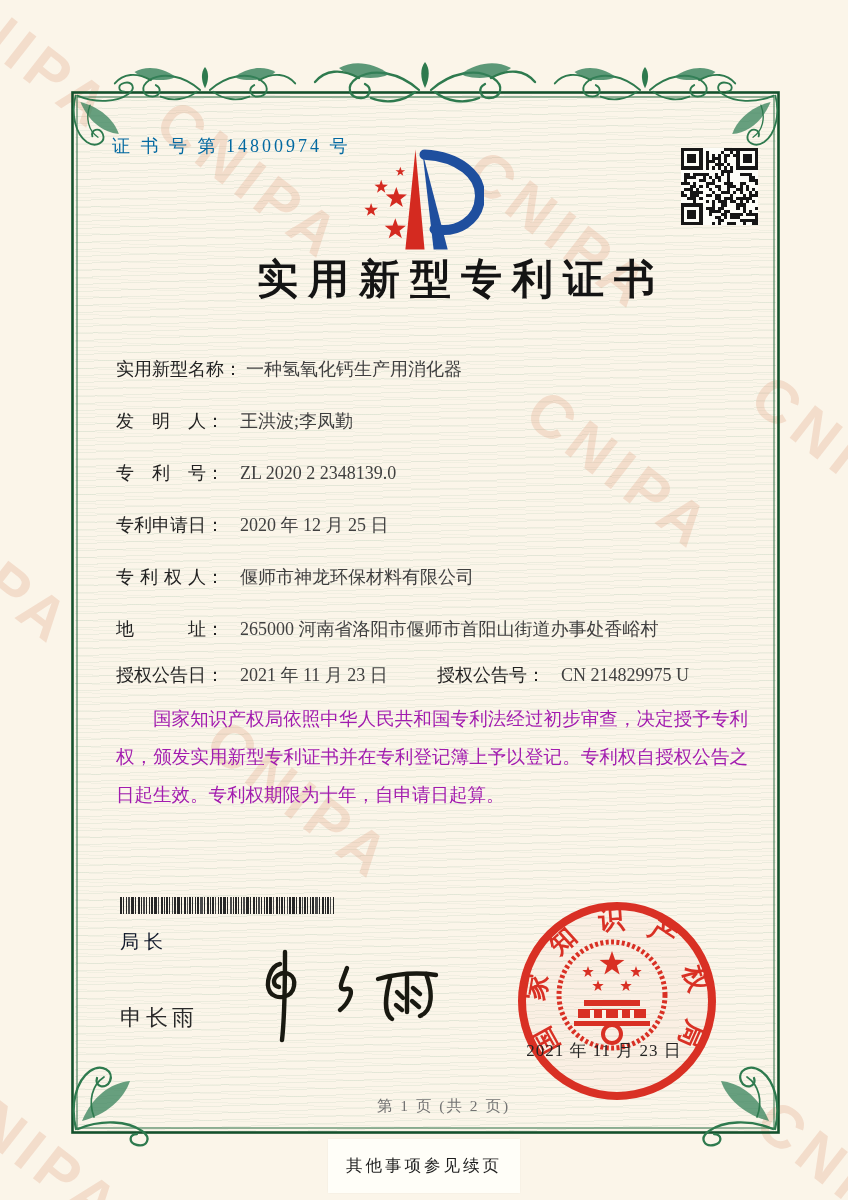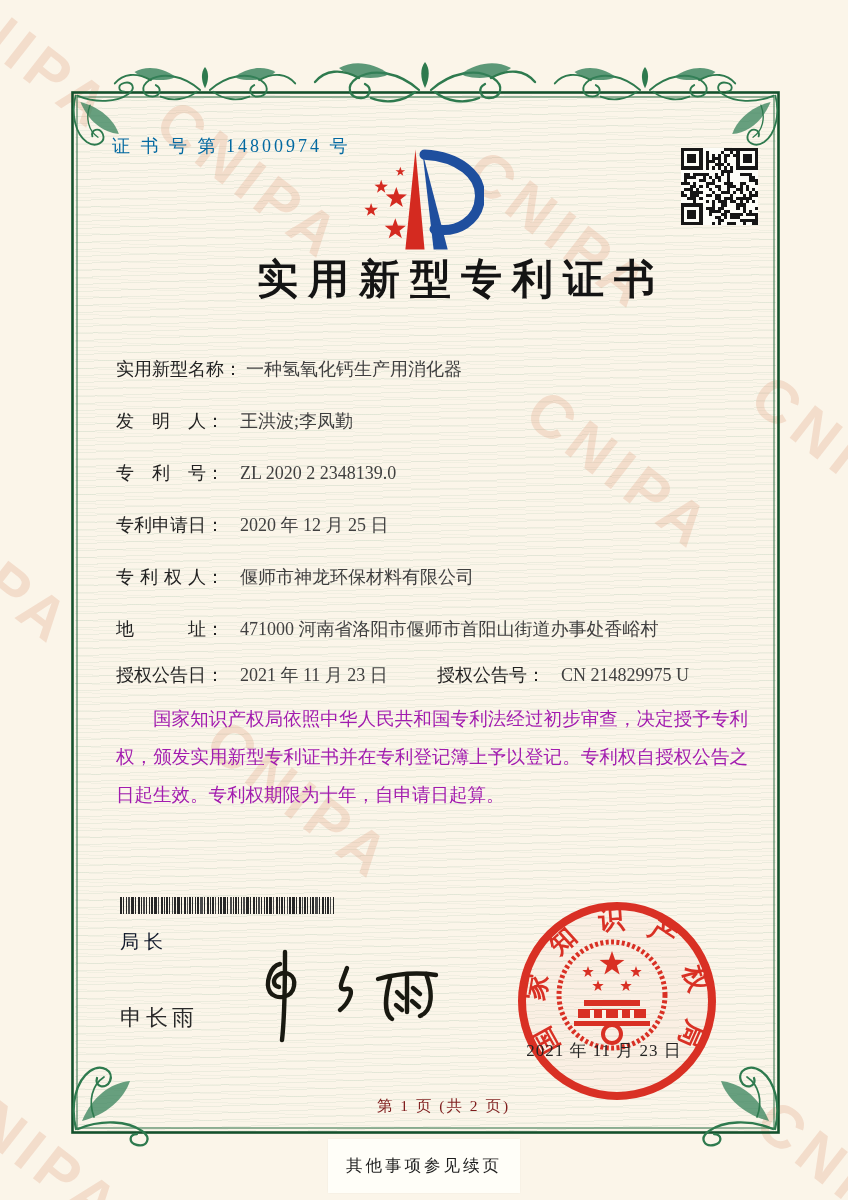--- a/index.html
+++ b/index.html
@@ -62,21 +62,21 @@
   
   #sig-title{left:120px;top:929px;z-index:4;font-family:Liberation Serif, serif;
     font-size:19px;letter-spacing:5px;color:#0f172a;}
   #sig-name{left:120px;top:1003px;z-index:4;font-family:Liberation Mono, monospace;
     font-size:22px;letter-spacing:4px;color:#2a2a2a;}
   #sig-hand{left:250px;top:948px;z-index:4;}
   
   #seal{left:512px;top:896px;width:210px;height:210px;z-index:4;opacity:.96;}
   #seal text.ring{font-family:"Liberation Serif","DejaVu Serif",serif;font-weight:bold;}
   
-  #page-info{left:72px;top:1096px;width:743px;text-align:center;z-index:3;font-size:15.5px;letter-spacing:2px;color:#7f1d1d;}
+  #page-info{left:72px;top:1096px;width:743px;text-align:center;z-index:3;font-size:15.5px;letter-spacing:2px;color:#737373;}
   #cont-note{
     left:424px;top:1139px;transform:translateX(-50%);z-index:3;
     background:#fffef8;padding:16px 18px;font-size:16.5px;letter-spacing:3px;color:#1d1d1d;
     box-shadow:0 0 2px rgba(0,0,0,0.05);white-space:nowrap;
   }
 </style>
 </head>
 <body>
 
 <div id="waves" class="abs"></div>
@@ -795,21 +795,21 @@
       <span>专</span>
       <span>利</span>
       <span>权</span>
       <span>人</span>
     </span><span class="fcolon">：</span><span class="fvalue">偃师市神龙环保材料有限公司</span>
 </div>
 <div class="frow" style="top:616px">
   <span class="flabel spread">
       <span>地</span>
       <span>址</span>
-    </span><span class="fcolon">：</span><span class="fvalue">471000 河南省洛阳市偃师市首阳山街道办事处香峪村</span>
+    </span><span class="fcolon">：</span><span class="fvalue">265000 河南省洛阳市偃师市首阳山街道办事处香峪村</span>
 </div>
 <div class="frow" style="top:662px">
   <span class="flabel spread">
       <span>授</span>
       <span>权</span>
       <span>公</span>
       <span>告</span>
       <span>日</span>
     </span><span class="fcolon">：</span><span class="fvalue">2021 年 11 月 23 日</span>
   <span class="gpair2">

